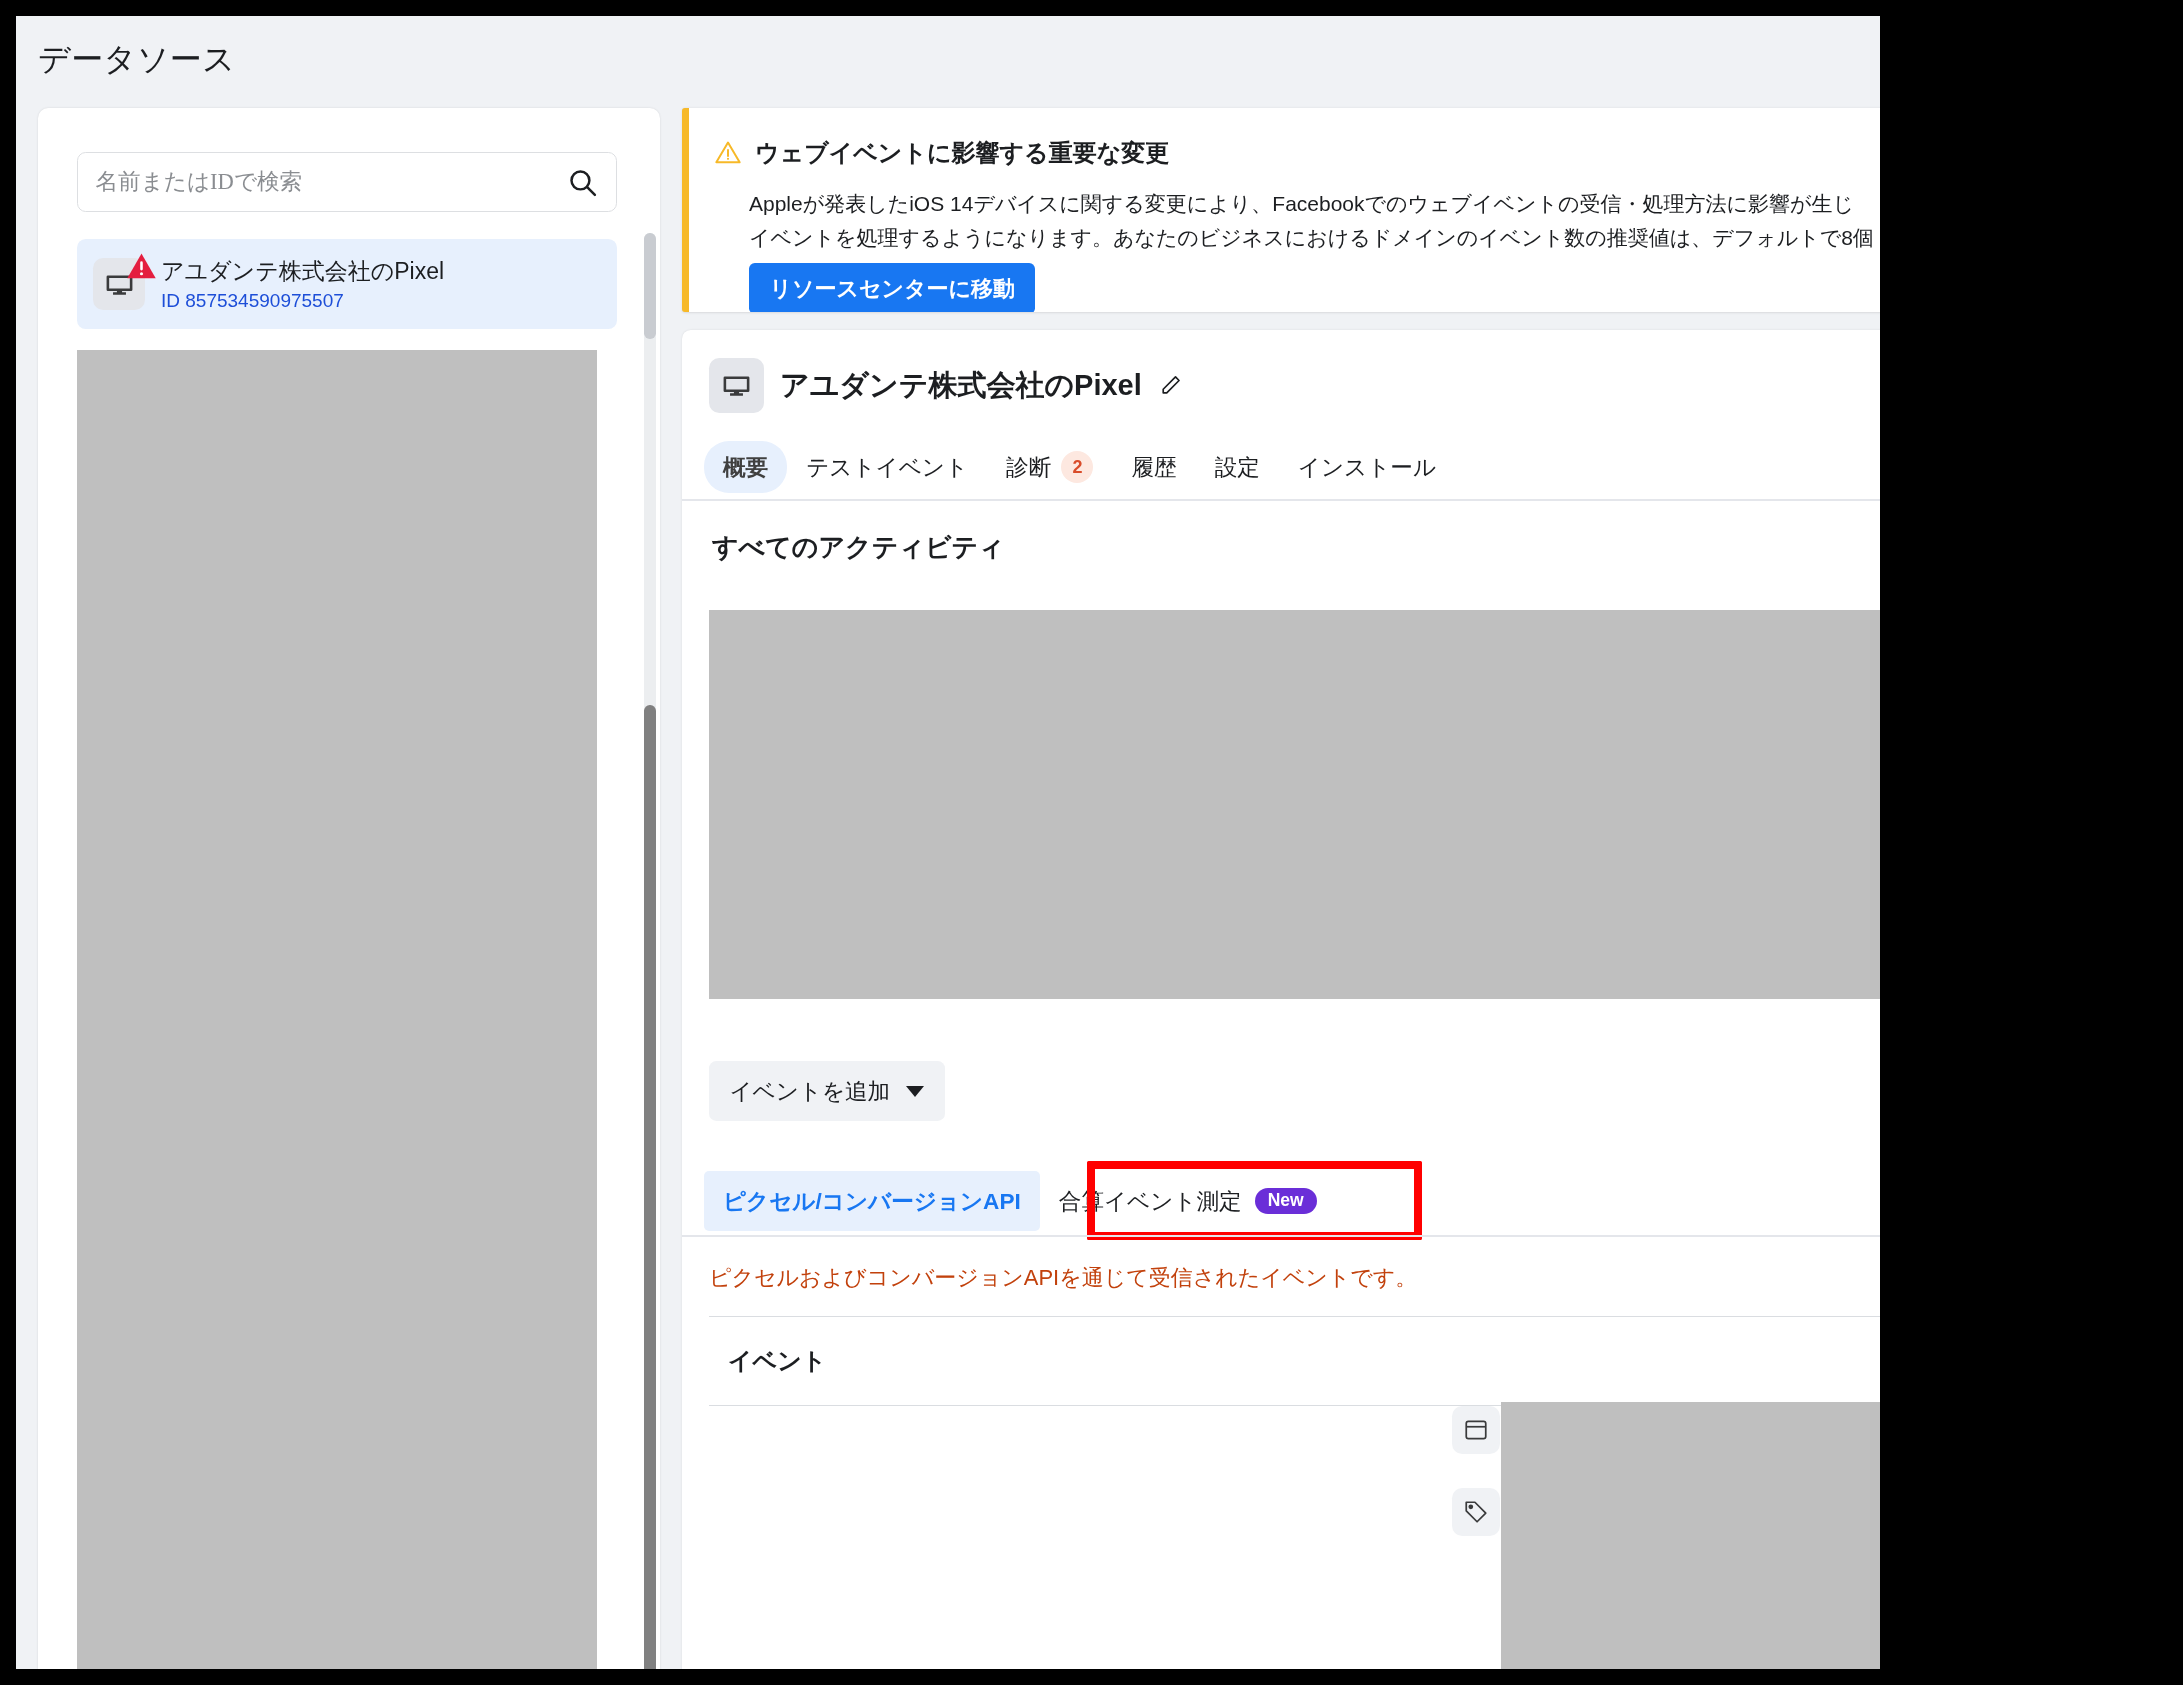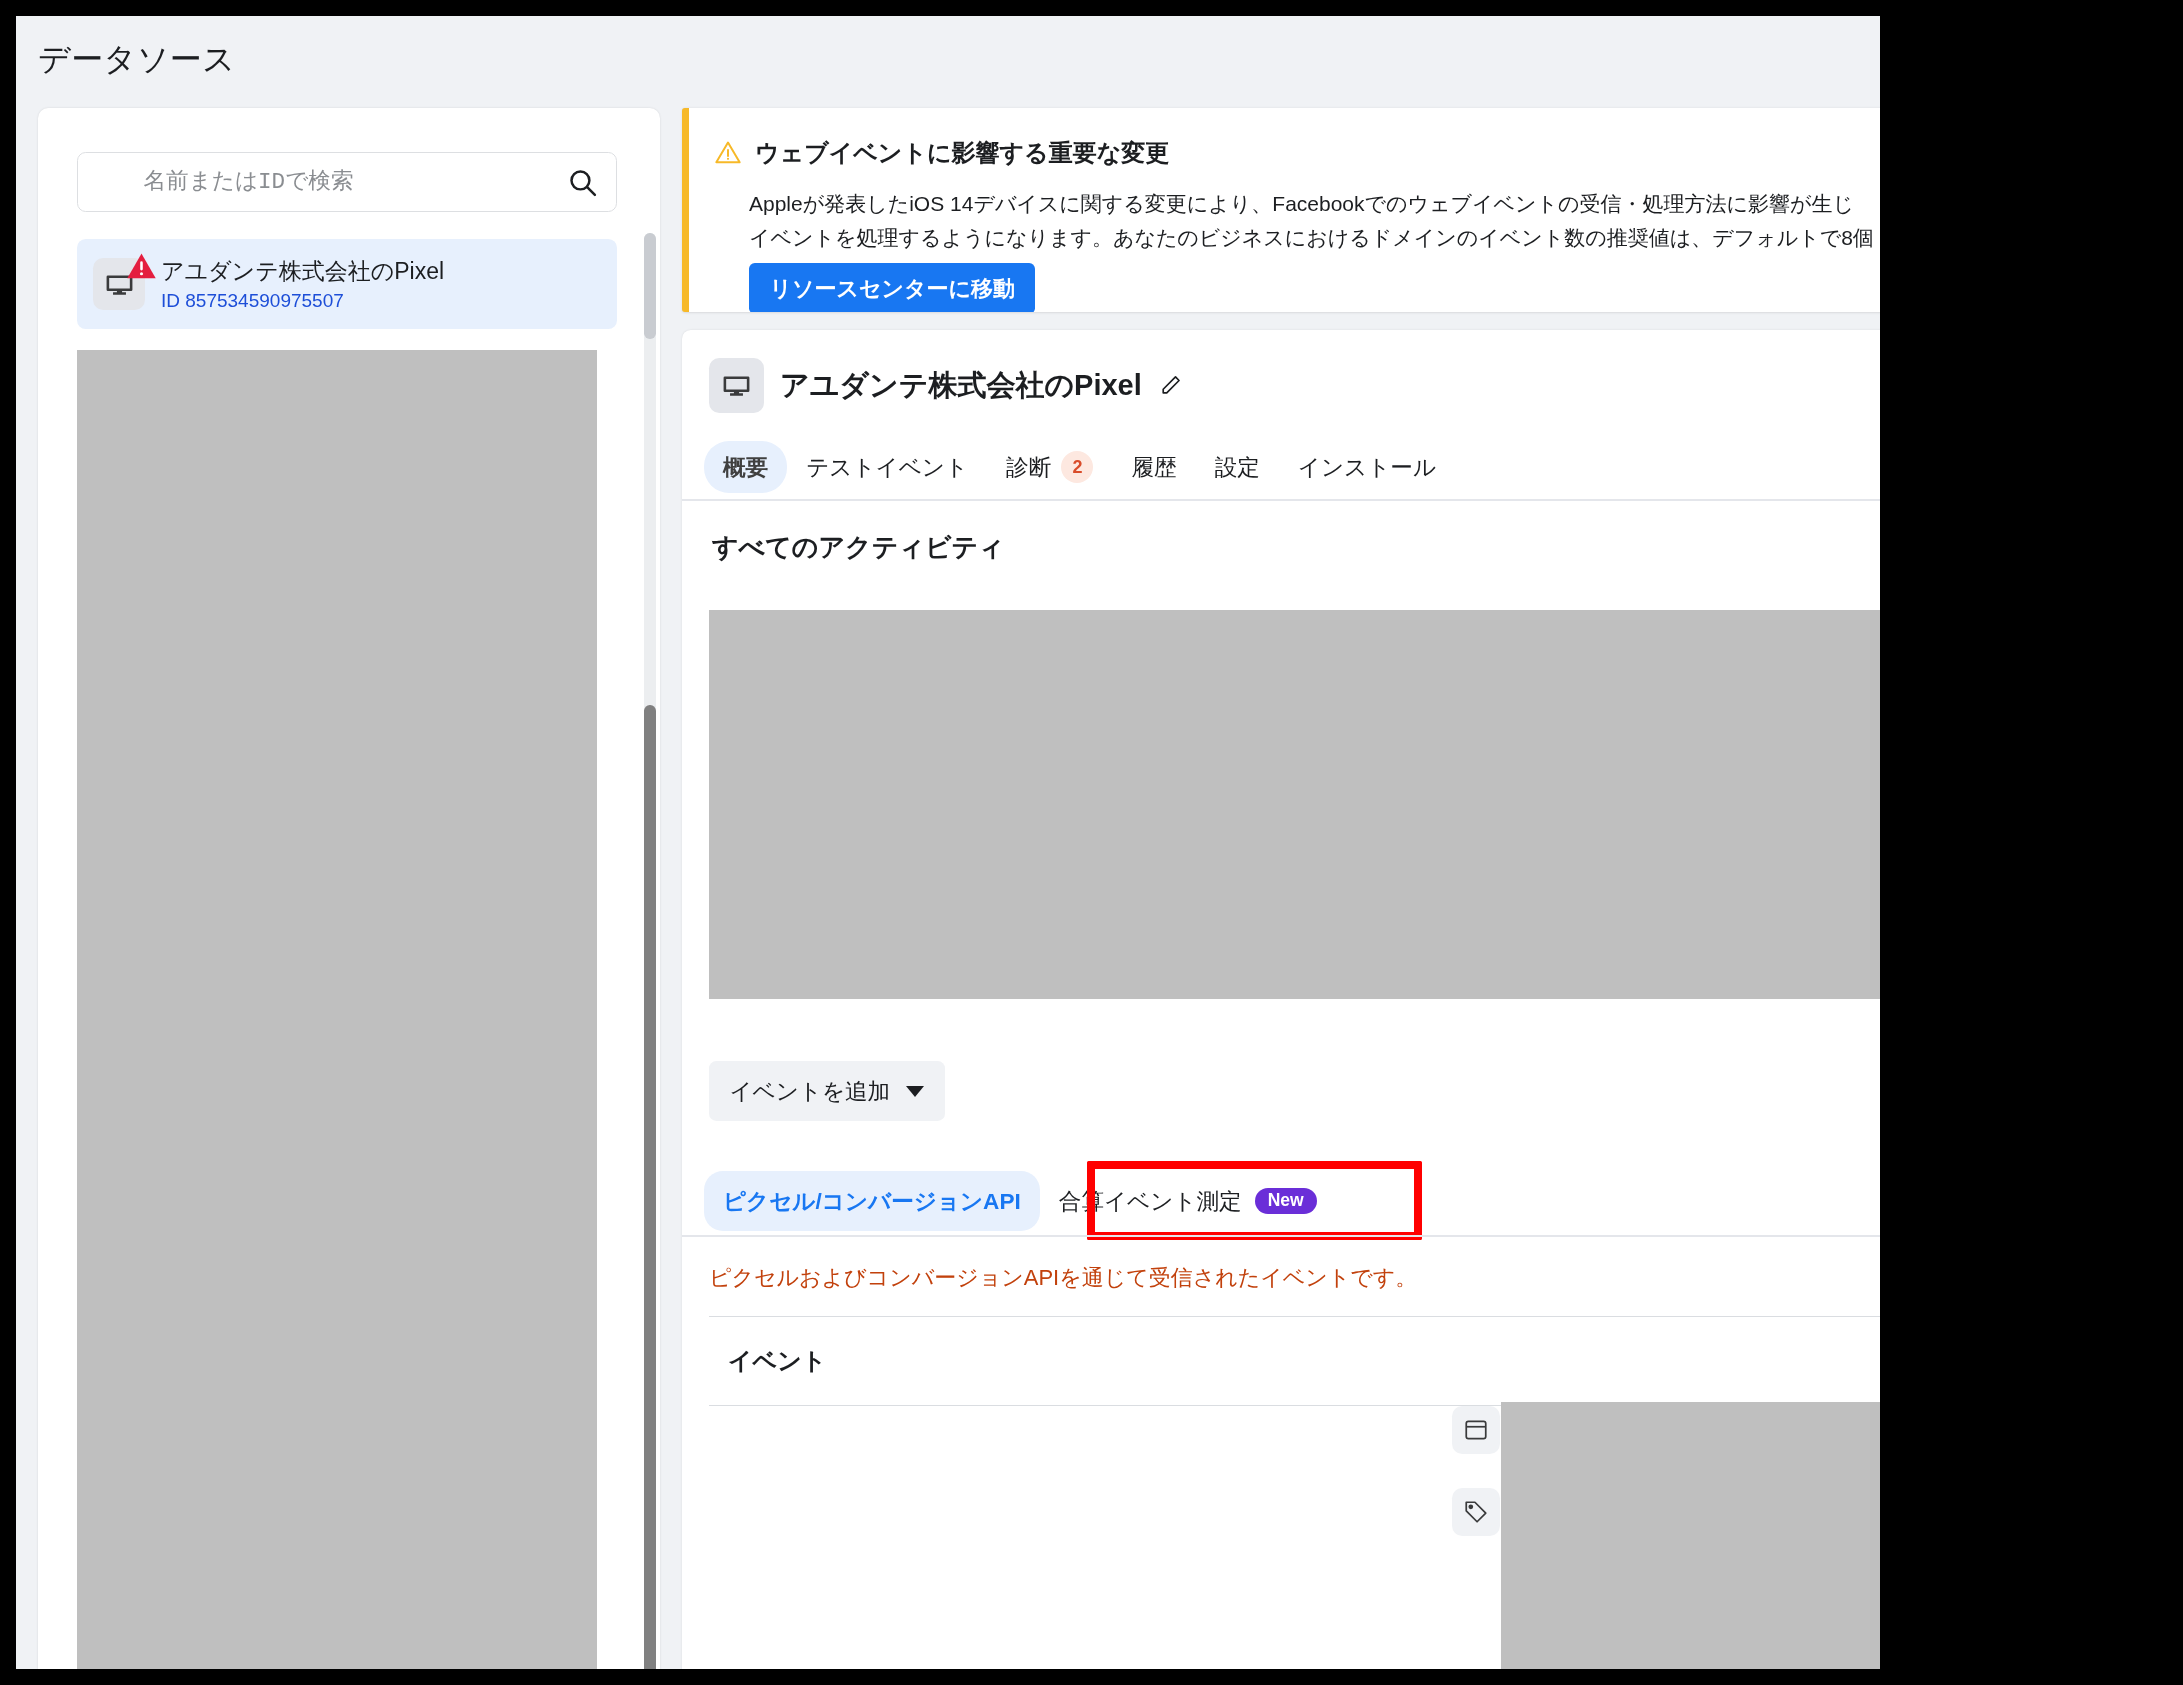--- a/index.html
+++ b/index.html
@@ -64,22 +64,21 @@
     align-items: center;
     padding: 0 17.5px;
   }
   .search-input {
     flex: 1;
     border: none;
     outline: none;
     font-size: 22.6px;
     color: #6d28d9;
     background: transparent;
-    font-family: Liberation Mono, monospace;
-    margin-left: 48px;
+    font-family: Liberation Serif, serif;
   }
   .search-input::placeholder { color: #8a8d91; }
   .search-icon { width: 33px; height: 33px; flex: none; color: #1c1e21; }
 
   .ds-item {
     position: absolute;
     left: 39px;
     top: 131px;
     width: 540px;
     height: 90px;
@@ -287,21 +286,21 @@
   .subtabs {
     position: absolute;
     left: 22px; top: 841px;
     display: flex; align-items: stretch;
     height: 60px;
   }
   .subtab {
     display: flex; align-items: center; gap: 13px;
     padding: 0 19px;
     font-size: 22.6px;
-    border-radius: 19px;
+    border-radius: 5px;
     cursor: pointer;
     color: #1c1e21;
     white-space: nowrap;
   }
   .subtab.active { background: #e7f0fd; color: #1877f2; font-weight: 700; }
   .new-badge {
     background: #6a2ed8;
     color: #ffffff;
     font-size: 17.5px;
     font-weight: 700;

